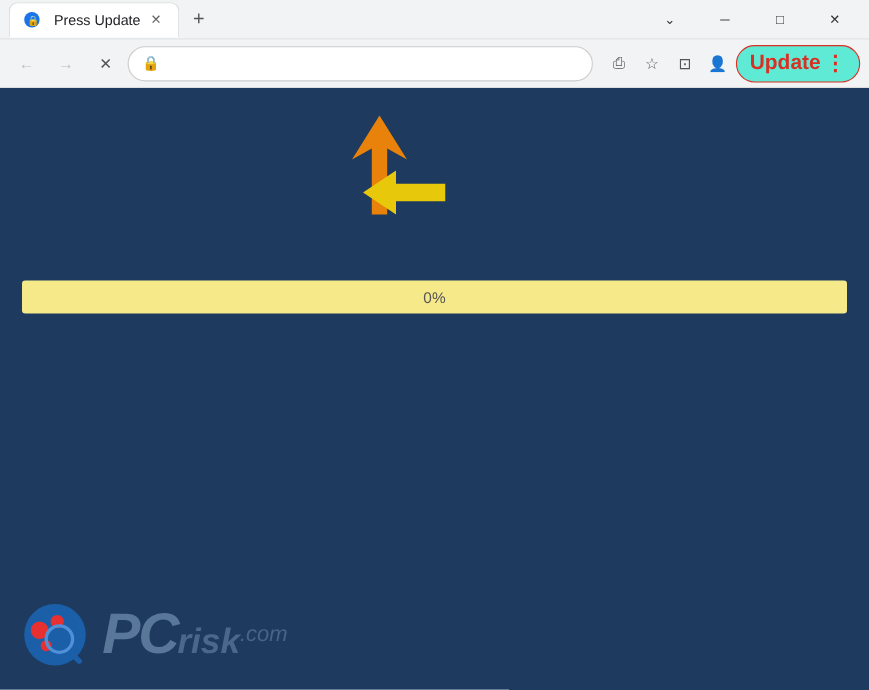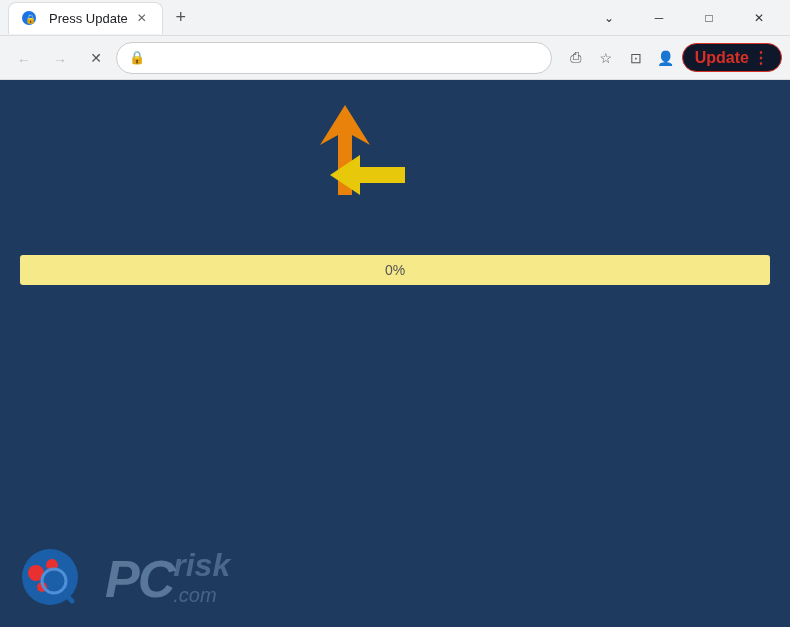--- a/index.html
+++ b/index.html
@@ -155,26 +155,26 @@
       border-radius: 50%;
       display: flex;
       align-items: center;
       justify-content: center;
       cursor: pointer;
       color: #555;
       font-size: 14px;
     }
 
     .update-btn {
-      background: #0f172a;
+      background: #5eead4;
       border: 1.5px solid #d93025;
       color: #d93025;
       border-radius: 20px;
       padding: 4px 12px;
-      font-size: 16px;
+      font-size: 19px;
       font-weight: 600;
       cursor: pointer;
       display: flex;
       align-items: center;
       gap: 4px;
     }
 
     
     .browser-content {
       width: 100%;
@@ -221,21 +221,21 @@
       font-family: Arial, sans-serif;
     }
 
     
     .pcrisk-logo {
       position: absolute;
       bottom: 20px;
       left: 20px;
       display: flex;
       align-items: center;
-      gap: 25px;
+      gap: 13px;
     }
 
     .pcrisk-icon {
       width: 60px;
       height: 60px;
     }
   </style>
 </head>
 <body>
 
@@ -313,20 +313,20 @@
       <circle cx="30" cy="30" r="28" fill="#1a5fa8"></circle>
       <circle cx="16" cy="26" r="8" fill="#e83030"></circle>
       <circle cx="32" cy="18" r="6" fill="#e83030"></circle>
       <circle cx="22" cy="40" r="5" fill="#e83030"></circle>
 
       <line x1="40" y1="42" x2="52" y2="54" stroke="#1a5fa8" stroke-width="5" stroke-linecap="round"></line>
       <circle cx="34" cy="34" r="12" fill="none" stroke="#5090d8" stroke-width="3"></circle>
     </svg>
     <div style="display:flex; align-items:flex-end; gap:0;">
       <span style="font-size:52px; font-weight:900; font-style:italic; color:rgba(160,195,225,0.45); font-family:'Arial Black',Arial,sans-serif; letter-spacing:-2px; line-height:1;">PC</span>
-      <div style="display:flex; flex-direction:column; align-items:flex-start; justify-content:flex-end;">
+      <div style="display:flex; flex-direction:row; align-items:flex-start; justify-content:flex-end;">
         <span style="font-size:32px; font-weight:900; font-style:italic; color:rgba(140,175,205,0.4); font-family:'Arial Black',Arial,sans-serif; line-height:1; margin-bottom:4px;">risk</span>
         <span style="font-size:20px; font-weight:400; font-style:italic; color:rgba(130,165,195,0.4); font-family:'Arial Black',Arial,sans-serif; line-height:1;">.com</span>
       </div>
     </div>
   </div>
 
 </div>
 
 </body></html>

